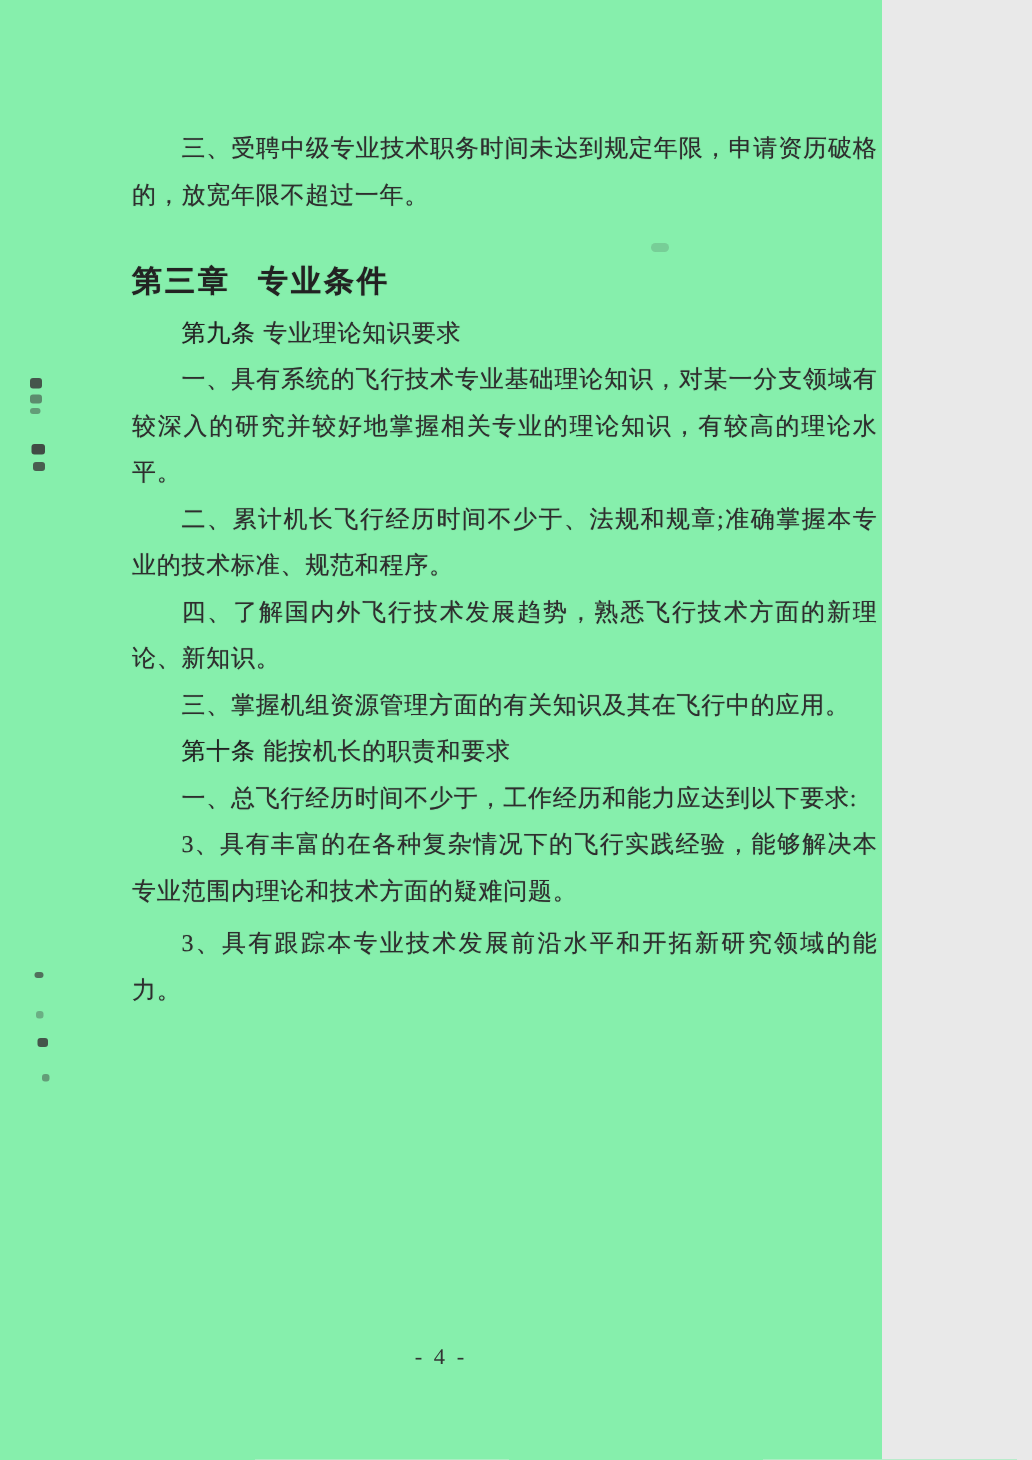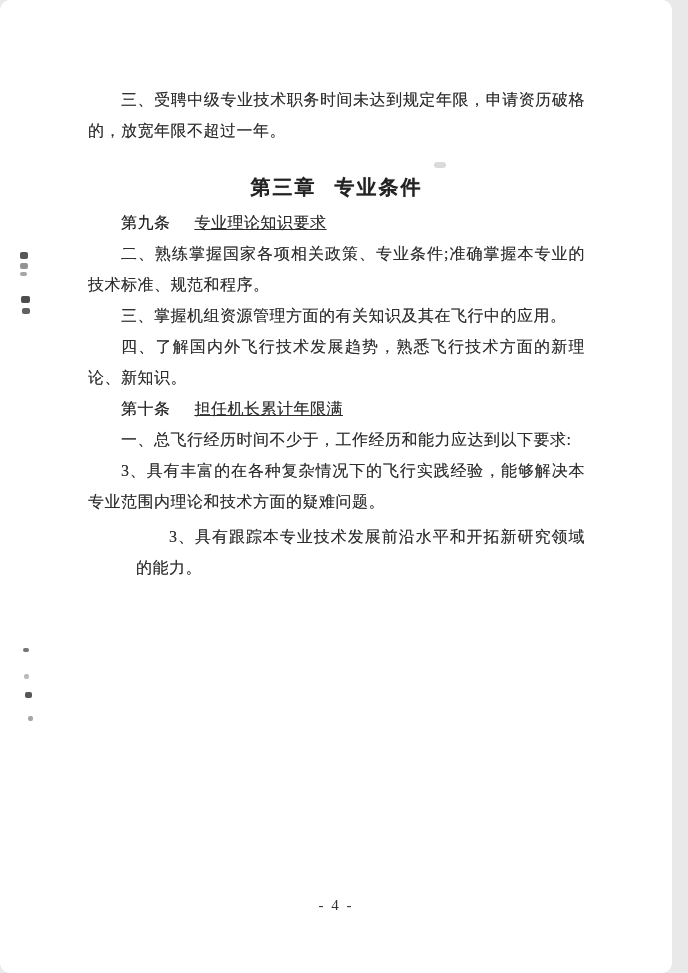--- a/index.html
+++ b/index.html
@@ -3,55 +3,53 @@
 <meta charset="utf-8">
 <style>
   html, body { margin: 0; padding: 0; }
   body {
     width: 688px; height: 973px;
     background: #e9e9e9;
     font-family: "Liberation Serif", "DejaVu Serif", serif;
   }
   .page {
     position: relative;
-    width: 672px; height: 973px;
-    background: #ffffff;
+    width: 588px; height: 973px;
+    background: #86efac;
     overflow: hidden;
     color: #2e2e2e;
-    border-radius: 10px;
   }
   .content {
     position: absolute;
     left: 88px; top: 84px;
     width: 497px;
   }
   p {
     margin: 0;
     font-size: 16px;
     line-height: 31px;
     letter-spacing: 0.5px;
     text-align: justify;
     color: #2e2e2e;
     text-shadow: 0 0 0.6px rgba(45,45,45,0.55);
   }
   .body-para { text-indent: 33px; }
   .chapter {
     margin: 28px 0 6px 0;
-    text-align: center;
     font-size: 20px;
     font-weight: bold;
     letter-spacing: 2px;
     color: #222;
     text-shadow: 0 0 0.7px rgba(30,30,30,0.6);
   }
   .chapter .gap { display: inline-block; width: 18px; }
   .article-head { text-indent: 33px; }
   .article-label { font-weight: normal; color: #222; }
-  .article-title { margin-left: 24px; text-decoration: underline; }
-  .last-item { margin-top: 4px; margin-left: 48px; }
+  .article-title { margin-left: 5px; }
+  .last-item { margin-top: 4px; }
   .footer {
     position: absolute;
     left: 0; top: 897px;
     width: 100%;
     text-align: center;
     font-size: 15px;
     letter-spacing: 2px;
     color: #333;
   }
   
@@ -93,26 +91,27 @@
     <p class="body-para">三、受聘中级专业技术职务时间未达到规定年限，申请资历破格的，放宽年限不超过一年。</p>
 
     <h1 class="chapter">
       <span>第三章</span><span class="gap"></span><span>专业条件</span>
     </h1>
 
     <p class="article-head">
       <span class="article-label">第九条</span><span class="article-title">专业理论知识要求</span>
     </p>
 
-    <p class="body-para">二、熟练掌握国家各项相关政策、专业条件;准确掌握本专业的技术标准、规范和程序。</p>
+    <p class="body-para">一、具有系统的飞行技术专业基础理论知识，对某一分支领域有较深入的研究并较好地掌握相关专业的理论知识，有较高的理论水平。</p>
+    <p class="body-para">二、累计机长飞行经历时间不少于、法规和规章;准确掌握本专业的技术标准、规范和程序。</p>
+    <p class="body-para">四、了解国内外飞行技术发展趋势，熟悉飞行技术方面的新理论、新知识。</p>
     <p class="body-para">三、掌握机组资源管理方面的有关知识及其在飞行中的应用。</p>
-    <p class="body-para">四、了解国内外飞行技术发展趋势，熟悉飞行技术方面的新理论、新知识。</p>
 
     <p class="article-head">
-      <span class="article-label">第十条</span><span class="article-title">担任机长累计年限满</span>
+      <span class="article-label">第十条</span><span class="article-title">能按机长的职责和要求</span>
     </p>
 
     <p class="body-para">一、总飞行经历时间不少于，工作经历和能力应达到以下要求:</p>
     <p class="body-para">3、具有丰富的在各种复杂情况下的飞行实践经验，能够解决本专业范围内理论和技术方面的疑难问题。</p>
     <p class="body-para last-item">3、具有跟踪本专业技术发展前沿水平和开拓新研究领域的能力。</p>
 
   </div>
 
   <div class="footer">- 4 -</div>
 

